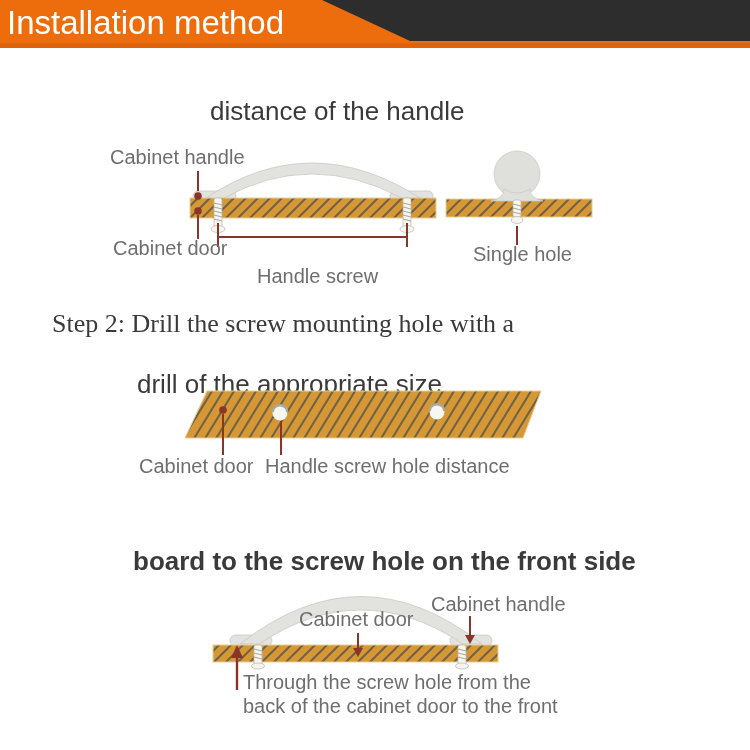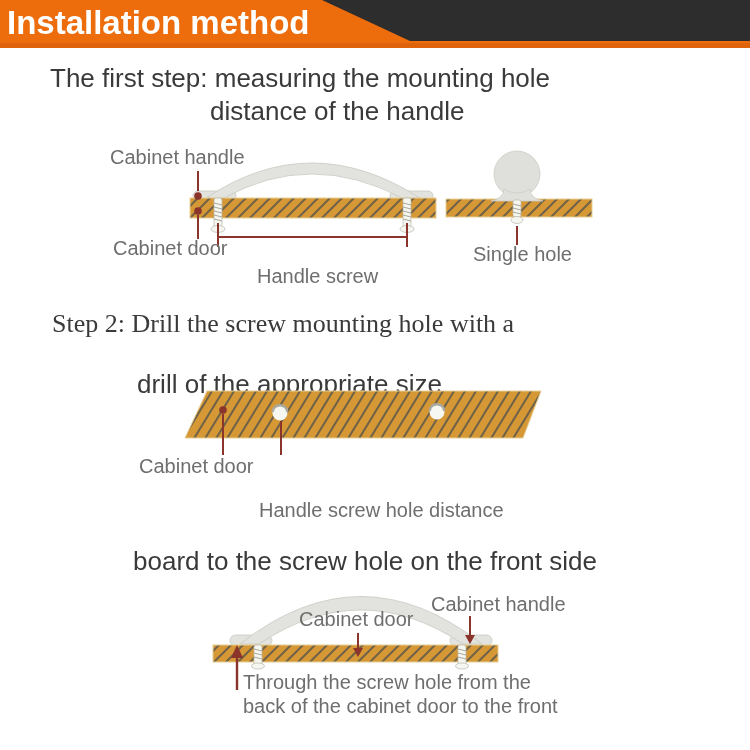--- a/index.html
+++ b/index.html
@@ -6,38 +6,37 @@
   .stage{
     position:relative;width:750px;height:750px;background:#ffffff;overflow:hidden;
     font-family:"Liberation Sans",sans-serif;
   }
   
   .banner{position:absolute;left:0;top:0;width:750px;height:48px;
     background:linear-gradient(#ED6D0D 0 43px,#DE630B 43px 48px);}
   .flag{position:absolute;left:0;top:0;width:750px;height:41px;background:#2D2D2D;
     clip-path:polygon(322px 0,750px 0,750px 41px,410px 41px);}
   .title{position:absolute;left:7px;top:4px;margin:0;color:#ffffff;
-    font-size:33px;font-weight:700;letter-spacing:0;white-space:nowrap;}
+    font-size:33px;font-weight:400;letter-spacing:0;white-space:nowrap;}
   
   .h-line{position:absolute;color:#3A3A3A;font-size:26px;line-height:31px;white-space:nowrap;}
   
   .lbl{position:absolute;color:#6E6E6E;font-size:20px;line-height:22px;white-space:nowrap;text-align:right;}
   svg{position:absolute;left:0;display:block;}
   .svg1{top:140px;} .svg2{top:380px;} .svg3{top:590px;}
 </style>
 </head>
 <body>
 
 <div class="stage">
 
   <div class="banner"></div>
   <div class="flag"></div>
   <h1 class="title">Installation method</h1>
 
-  <div class="h-line" style="left:50px;top:63px;">The first step: measuring the mounting hole</div>
   <div class="h-line" style="left:210px;top:96px;">distance of the handle</div>
 
   <svg class="svg1" width="750" height="160" viewBox="0 140 750 160">
     <defs>
       <pattern id="hatch1" width="12" height="12" patternUnits="userSpaceOnUse">
         <rect width="12" height="12" fill="#D69735"></rect>
         <path d="M0,12 L12,0 M-3,3 L3,-3 M9,15 L15,9" stroke="#6F6247" stroke-width="2" fill="none"></path>
       </pattern>
     </defs>
 
@@ -106,23 +105,23 @@
       <path d="M429.8,411 A7.2,6.8 0 0 1 444.2,411" stroke="#A9A9A1" stroke-width="2.4" fill="none"></path>
     </g>
     <g stroke="#8B342B" stroke-width="2">
       <circle cx="223" cy="410" r="3.8" fill="#8B342B" stroke="none"></circle>
       <line x1="223" y1="414" x2="223" y2="455"></line>
       <line x1="281" y1="421" x2="281" y2="455"></line>
     </g>
   </svg>
 
   <div class="lbl" style="left:139px;top:455px;">Cabinet door</div>
-  <div class="lbl" style="left:259px;top:455px;margin-top:44px;">Handle screw hole distance</div>
+  <div class="lbl" style="left:265px;top:455px;">Handle screw hole distance</div>
 
-  <div class="h-line" style="left:133px;top:546px;">board to the screw hole on the front side</div>
+  <div class="h-line" style="left:133px;top:546px;font-weight:bold;">board to the screw hole on the front side</div>
 
   <svg class="svg3" width="750" height="135" viewBox="0 590 750 135">
     <defs>
       <pattern id="hatch3" width="12" height="12" patternUnits="userSpaceOnUse">
         <rect width="12" height="12" fill="#D69735"></rect>
         <path d="M0,12 L12,0 M-3,3 L3,-3 M9,15 L15,9" stroke="#6F6247" stroke-width="2" fill="none"></path>
       </pattern>
     </defs>
     <g>
       <rect x="230" y="635" width="42" height="11" rx="5.5" fill="#E2E2DE" stroke="#C9C9C3" stroke-width="0.8"></rect>

